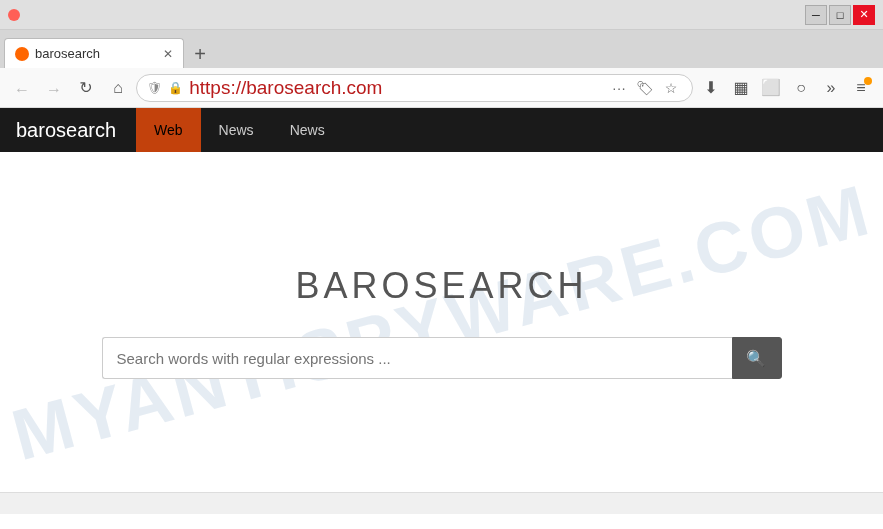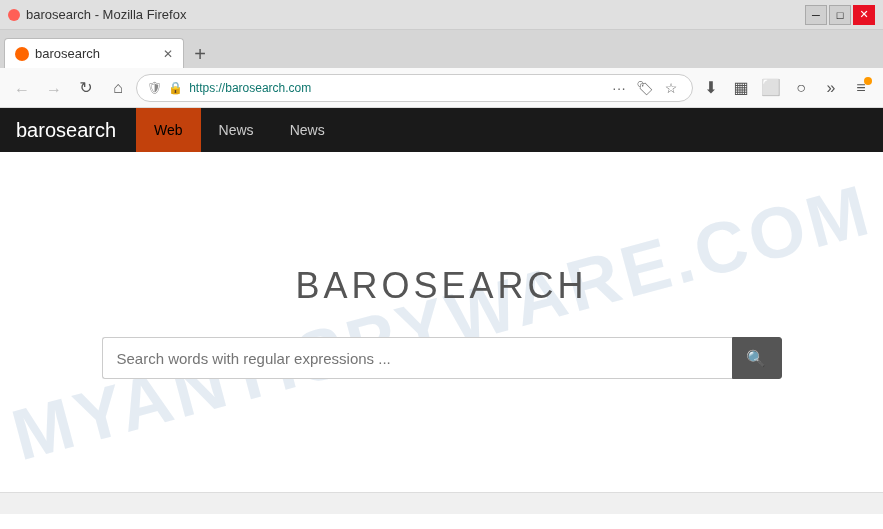--- a/index.html
+++ b/index.html
@@ -141,22 +141,22 @@
     }
     .address-icon {
       font-size: 12px;
       color: #888;
     }
     .address-lock {
       font-size: 12px;
       color: #888;
     }
     .address-text {
-      font-size: 12px;
-      color: #0f766e;
+      font-size: 19px;
+      color: #b91c1c;
       flex: 1;
     }
     .address-actions {
       display: flex;
       gap: 4px;
     }
     .address-action-btn {
       width: 22px;
       height: 22px;
       border: none;
@@ -304,21 +304,20 @@
     }
   </style>
 </head>
 <body>
 
 <div class="titlebar">
   <div class="titlebar-left">
     <div class="traffic-lights">
       <div class="traffic-light close"></div>
     </div>
-    <span class="titlebar-title">barosearch - Mozilla Firefox</span>
   </div>
   <div class="titlebar-controls">
     <div class="titlebar-btn">─</div>
     <div class="titlebar-btn">□</div>
     <div class="titlebar-btn close-btn">✕</div>
   </div>
 </div>
 
 <div class="tabbar">
   <div class="tab active">

